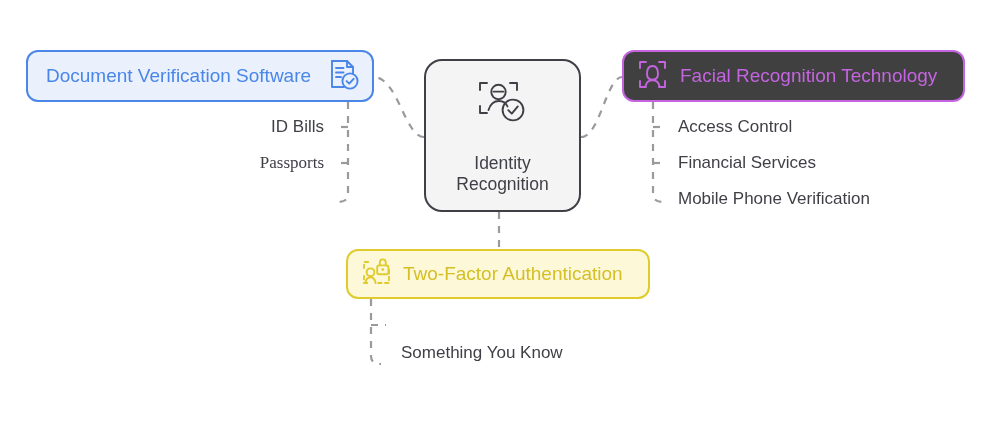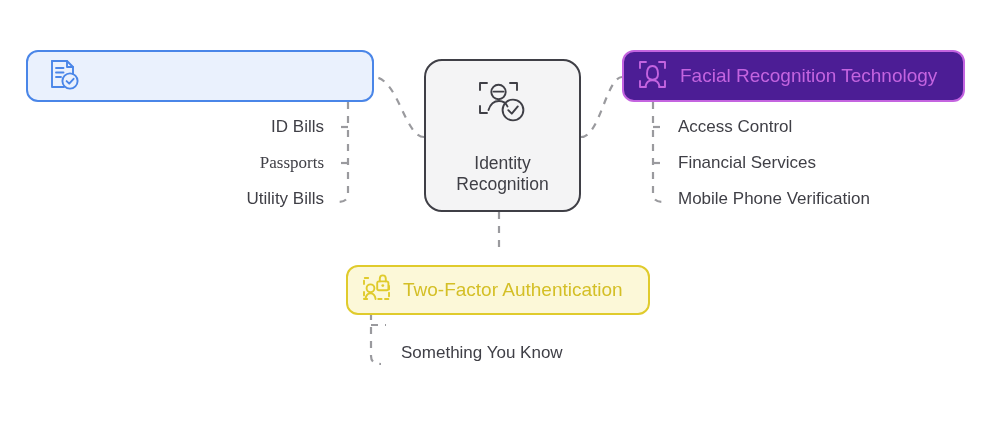--- a/index.html
+++ b/index.html
@@ -79,37 +79,36 @@
   }
   #node-doc .nlabel { color: #4a86e8; }
 
   
   #node-face {
     left: 622px;
     top: 50px;
     width: 343px;
     height: 52px;
     border-color: #c464e0;
-    background: #4c1d95;
+    background: #404040;
     padding: 0 16px 0 12px;
     gap: 11px;
   }
   #node-face .nlabel { color: #c464e0; }
 
   
   #node-2fa {
     left: 346px;
     top: 249px;
     width: 304px;
     height: 50px;
     border-color: #e0cb2c;
     background: #fcf8d8;
     padding: 0 16px 0 12px;
     gap: 10px;
-    margin-top: 16px;
   }
   #node-2fa .nlabel { color: #d4bf26; }
 
   
   .leaf {
     position: absolute;
     font-size: 17px;
     color: #3f3f46;
     white-space: nowrap;
     line-height: 1;
@@ -163,20 +162,21 @@
         <path d="M 16.5,33 C 18.5,26.5 23,24 27,24 C 31,24 34,26 35.5,29.5"></path>
 
         <circle cx="41" cy="33" r="10.4"></circle>
         <path d="M 36.3,33.2 L 39.8,36.7 L 45.8,29.4"></path>
       </svg>
     </span>
     <span class="nlabel"><span>Identity</span><br><span>Recognition</span></span>
   </div>
 
   <div class="node" id="node-doc">
+    <span class="nlabel">Document Verification Software</span>
     <span class="nicon">
       <svg width="34" height="34" viewBox="0 0 34 34" fill="none" stroke="#4a86e8" stroke-width="1.9" stroke-linecap="round" stroke-linejoin="round" xmlns="http://www.w3.org/2000/svg">
         <path d="M 6,4 L 21,4 L 27,10 L 27,17"></path>
         <path d="M 6,4 L 6,30 L 18,30"></path>
         <path d="M 21,4 L 21,10 L 27,10"></path>
         <path d="M 10,11 L 17.5,11"></path>
         <path d="M 10,15.5 L 17.5,15.5"></path>
         <path d="M 10,20 L 15,20"></path>
         <circle cx="24" cy="24" r="7.6"></circle>
         <path d="M 20.6,24.1 L 23.2,26.7 L 27.6,21.8"></path>
@@ -211,21 +211,20 @@
         <rect x="17.2" y="9.4" width="11.2" height="8.8" rx="1.8"></rect>
         <path d="M 19.8,9.4 L 19.8,6.8 C 19.8,4.7 21.2,3.4 22.8,3.4 C 24.4,3.4 25.8,4.7 25.8,6.8 L 25.8,9.4"></path>
         <circle cx="22.8" cy="13.6" r="1.4" fill="#e0cb2c" stroke="none"></circle>
       </svg>
     </span>
     <span class="nlabel">Two-Factor Authentication</span>
   </div>
 
   <div class="leaf right-align" style="left:24px; top:118px; width:300px;">ID Bills</div>
   <div class="leaf right-align" style="left:24px; top:154px; width:300px;font-family:Liberation Serif, serif;">Passports</div>
-  <div class="leaf right-align" style="left:24px; top:190px; width:300px;">Utility Bills</div>
 
   <div class="leaf left-align" style="left:678px; top:118px;">Access Control</div>
   <div class="leaf left-align" style="left:678px; top:154px;">Financial Services</div>
   <div class="leaf left-align" style="left:678px; top:190px;">Mobile Phone Verification</div>
 
   <div class="leaf left-align" style="left:401px; top:344px;">Something You Know</div>
 
 </div>
 
 </body></html>

